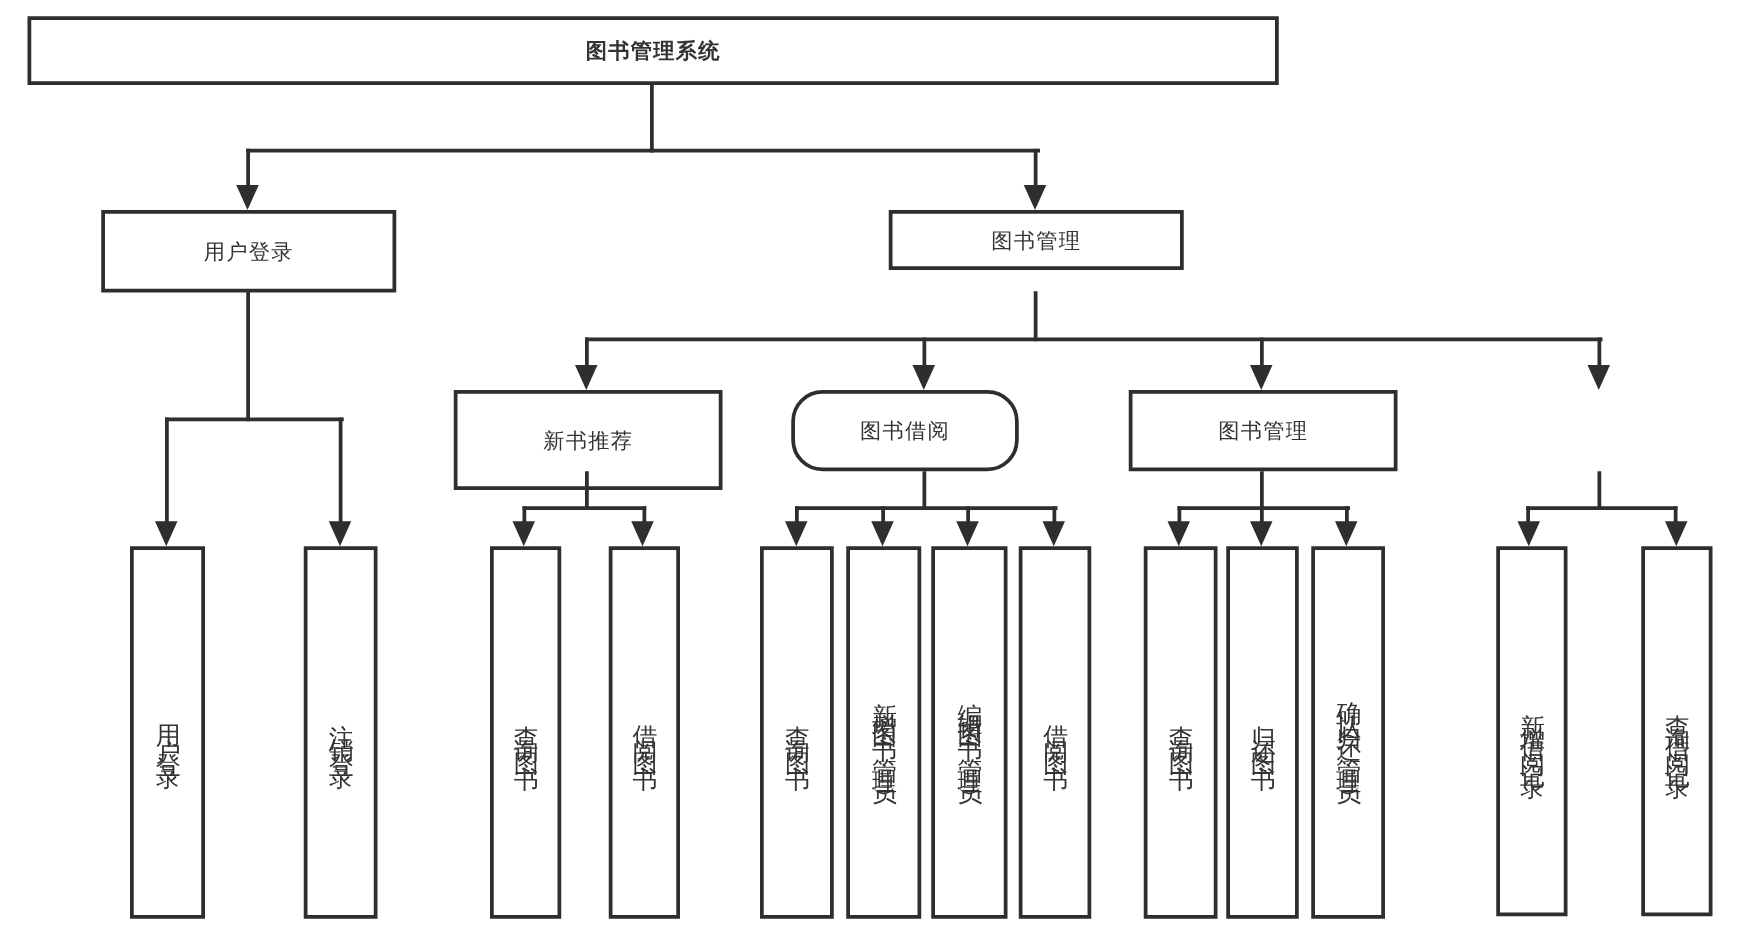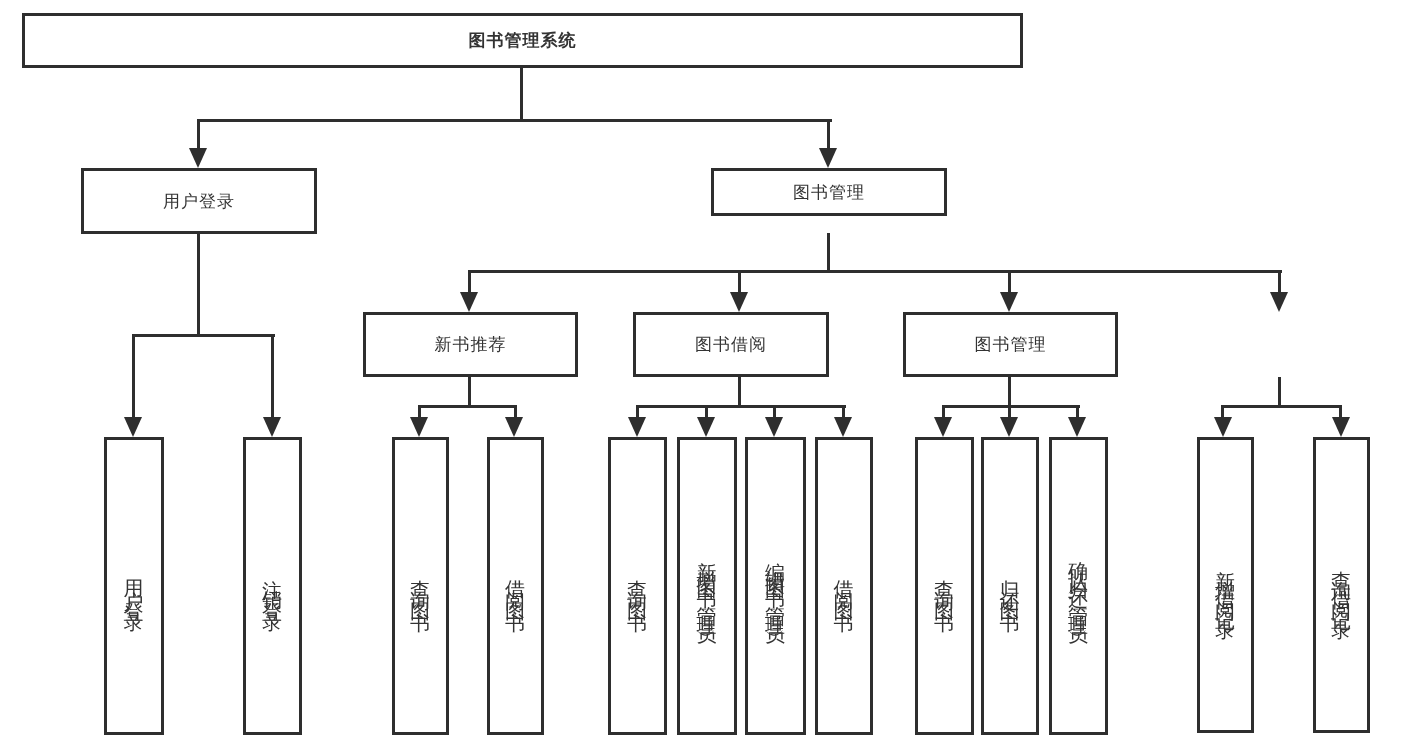--- a/index.html
+++ b/index.html
@@ -43,24 +43,24 @@
     <span>图书管理系统</span>
   </div>
 
   <div class="node-h" style="left:81px;top:168px;width:236px;height:66px;">
     <span>用户登录</span>
   </div>
   <div class="node-h" style="left:711px;top:168px;width:236px;height:48px;">
     <span>图书管理</span>
   </div>
 
-  <div class="node-h" style="left:363px;top:312px;width:215px;height:65px;">
+  <div class="node-h" style="left:363px;top:312px;width:215px;height:80px;">
     <span>新书推荐</span>
   </div>
-  <div class="node-h" style="left:633px;top:312px;width:196px;height:65px;">
+  <div class="node-h" style="left:633px;top:312px;width:182px;height:65px;border-radius:25px;">
     <span>图书借阅</span>
   </div>
   <div class="node-h" style="left:903px;top:312px;width:215px;height:65px;">
     <span>图书管理</span>
   </div>
 
   <div class="node-v" style="left:104px;top:437px;width:60px;height:298px;">
     <span>用户登录</span>
   </div>
   <div class="node-v" style="left:243px;top:437px;width:59px;height:298px;">

